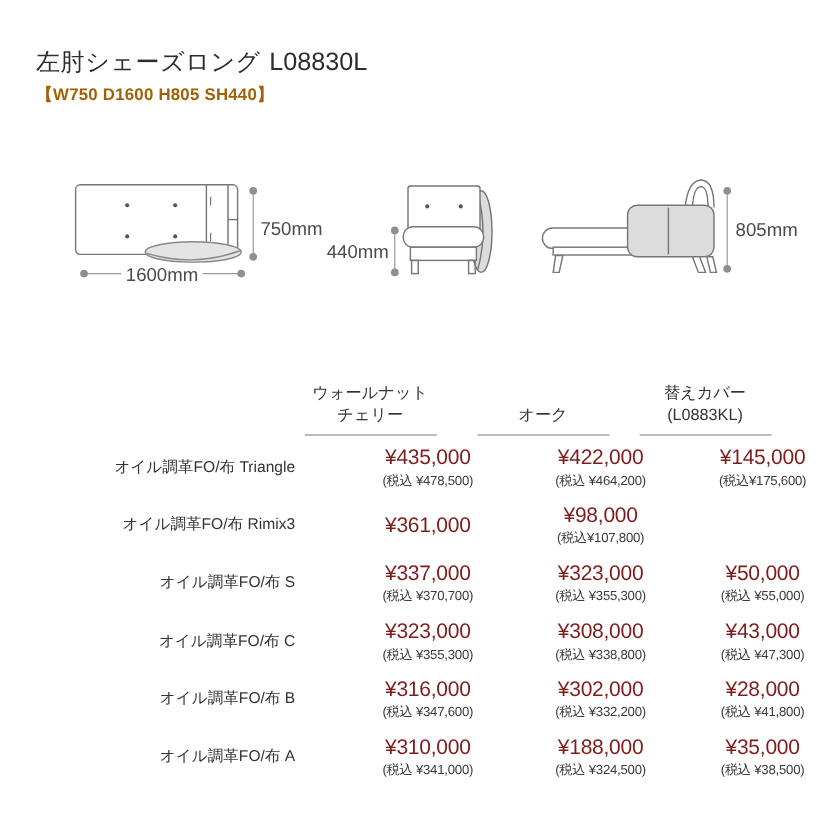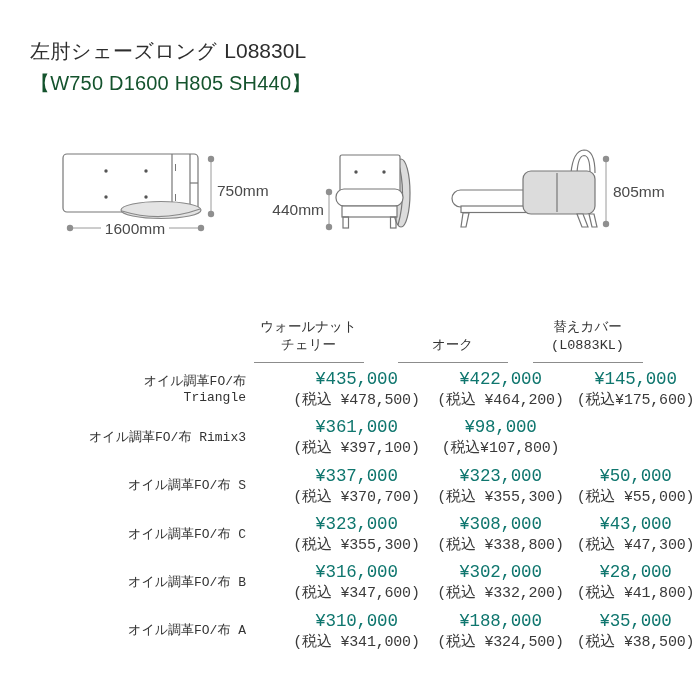--- a/index.html
+++ b/index.html
@@ -9,44 +9,44 @@
     background: #ffffff;
     font-family: "Liberation Sans", "DejaVu Sans", sans-serif;
     color: #333;
     overflow: hidden;
   }
 
   
   .header { position: absolute; left: 30px; top: 38px; }
   .title-line { font-size: 20px; font-weight: normal; color: #2d2d2d; letter-spacing: 0.5px; }
   .title-line .model { margin-left: 7px; font-size: 21px; letter-spacing: 0; }
-  .size-spec { margin-top: 5px; font-size: 20px; font-weight: 400; color: #14532d; letter-spacing: 0.2px; }
+  .size-spec { margin-top: 5px; font-size: 14px; font-weight: 700; color: #a16207; letter-spacing: 0.2px; }
 
   
   .drawings-svg { position: absolute; left: 0; top: 0; width: 700px; height: 280px; }
   .drawings-svg text {
     font-family: "Liberation Sans", "DejaVu Sans", sans-serif;
     font-size: 15.5px;
     fill: #4a4a4a;
     stroke: none;
   }
 
   
-  .price-table { position: absolute; left: 40px; top: 306px; width: 615px; font-family: Liberation Mono, monospace; }
+  .price-table { position: absolute; left: 40px; top: 306px; width: 615px; }
   .thead, .trow { display: grid; grid-template-columns: 192px 153px 135px 135px; }
   .th {
     display: flex; flex-direction: column; justify-content: flex-end; align-items: center;
     height: 57px; font-size: 13.5px; color: #333; line-height: 18px; text-align: center;
   }
   .th-line { width: 110px; height: 1px; background: #8c8c8c; margin-top: 7px; }
   .trow { height: 48.3px; align-items: center; margin-left: 48px; }
   .row-label { text-align: right; padding-right: 34px; font-size: 13px; color: #333; padding-top: 3px; }
   .price-cell { text-align: center; padding-top: 4px; }
-  .price { font-size: 17.5px; color: #0f766e; letter-spacing: -0.2px; }
-  .tax { font-size: 15px; color: #3a3a3a; margin-top: 1px; letter-spacing: -0.2px; }
+  .price { font-size: 17.5px; color: #7f1d1d; letter-spacing: -0.2px; }
+  .tax { font-size: 11px; color: #3a3a3a; margin-top: 1px; letter-spacing: -0.2px; }
 </style>
 </head>
 <body>
 
 <div class="header">
   <div class="title-line">
     <span>左肘シェーズロング</span><span class="model">L08830L</span>
   </div>
   <div class="size-spec">【W750 D1600 H805 SH440】</div>
 </div>
@@ -154,21 +154,20 @@
     <div class="price-cell">
       <div class="price">¥145,000</div>
       <div class="tax">(税込¥175,600)</div>
     </div>
   </div>
 
   <div class="trow">
     <div class="row-label">オイル調革FO/布 Rimix3</div>
     <div class="price-cell">
       <div class="price">¥361,000</div>
-      <div class="tax">(税込 ¥397,100)</div>
     </div>
     <div class="price-cell">
       <div class="price">¥98,000</div>
       <div class="tax">(税込¥107,800)</div>
     </div>
   </div>
 
   <div class="trow">
     <div class="row-label">オイル調革FO/布 S</div>
     <div class="price-cell">

